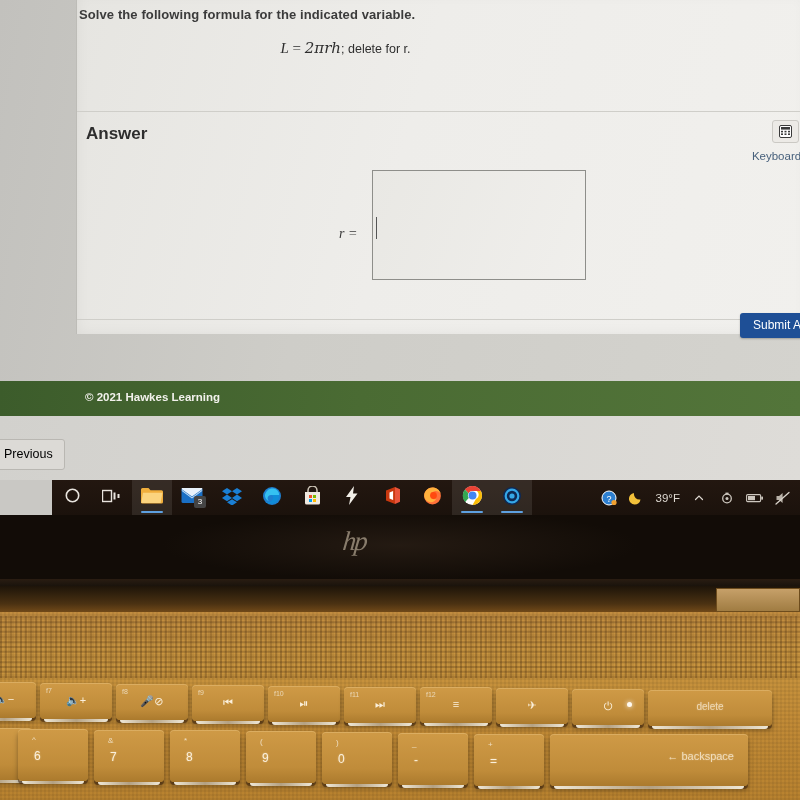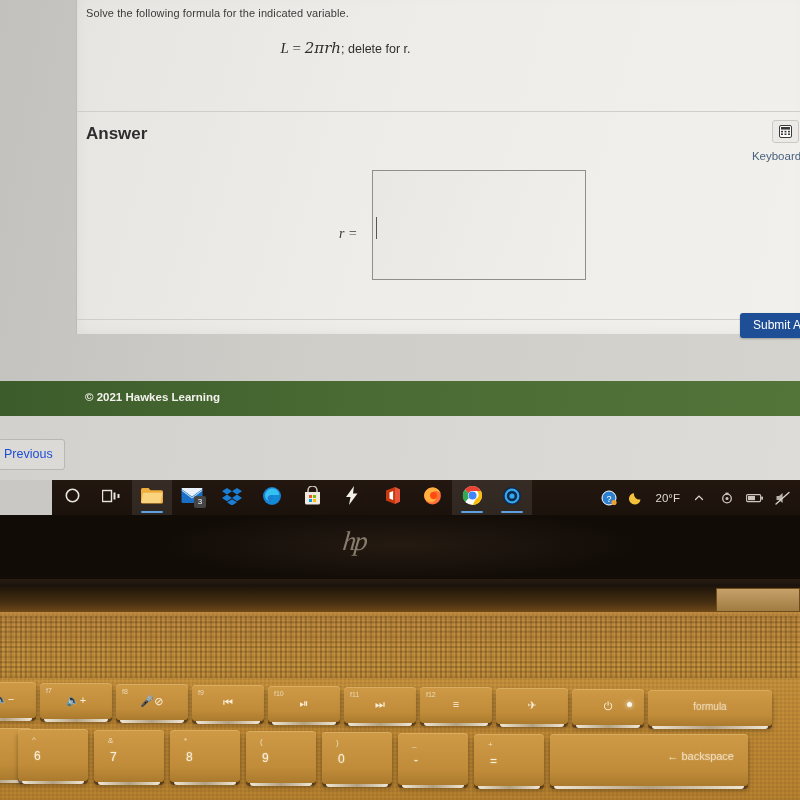--- a/index.html
+++ b/index.html
@@ -29,22 +29,22 @@
     position:absolute; left:76px; top:-6px; width:730px; height:340px;
     background:linear-gradient(105deg,#e6e5e1 0%,#eeedea 45%,#f1f0ed 100%);
     border-left:1px solid #bdbcb7;
     box-shadow:0 0 14px rgba(0,0,0,0.05) inset;
   }
   .question-row {
     position:absolute; left:0; top:0; width:100%; height:118px;
     border-bottom:1px solid #cfcec9;
   }
   .q-text {
-    position:absolute; left:9px; top:13px;
-    font-size:11px; color:#3b3b3b; letter-spacing:0.1px;
+    position:absolute; left:2px; top:13px;
+    font-size:13px; color:#3b3b3b; letter-spacing:0.1px;font-weight:bold;
   }
   .q-formula {
     position:absolute; left:0; right:192px; top:45px;
     text-align:center;
     font-family:"Liberation Serif", serif;
     font-size:15px; color:#2e2e2e;
   }
   .q-formula i { font-style:italic; }
   .q-formula .pi { font-family:"DejaVu Serif", serif; }
   .q-formula .rest { font-family:"Liberation Sans", sans-serif; font-size:12.5px; font-style:normal; }
@@ -112,21 +112,21 @@
     position:absolute; left:0; top:416px; width:800px; height:64px;
     background:linear-gradient(100deg,#d2d1cd,#dedcd8);
   }
   .prev-btn {
     position:absolute; left:-10px; top:23px;
     width:75px; height:31px;
     background:#dcdad6; border:1px solid #b9b7b2; border-radius:3px;
   }
   .prev-btn span {
     position:absolute; left:13px; top:7px;
-    font-size:12.5px; color:#1d4ed8;
+    font-size:12.5px; color:#000000;
   }
 
   
   .taskbar {
     position:absolute; left:52px; top:480px; width:748px; height:35px;
     background:linear-gradient(180deg,#231710,#1b120c);
     display:flex; align-items:center;
   }
   .tb-left { display:flex; align-items:center; }
   .tb-item {
@@ -398,21 +398,21 @@
             <circle cx="8" cy="8" r="7" fill="#2d7fd0" stroke="#fff" stroke-width="1"></circle>
             <text x="8" y="11.5" font-size="9" fill="#fff" text-anchor="middle" font-family="Liberation Sans, sans-serif">?</text>
             <circle cx="13" cy="12.5" r="2.6" fill="#f0a030"></circle>
           </svg>
         </div>
         <div class="tray-ic">
           <svg width="15" height="15" viewBox="0 0 15 15">
             <path d="M11.5 9.5A5.6 5.6 0 0 1 5 3a5.8 5.8 0 1 0 6.5 6.5z" fill="#f3c13a"></path>
           </svg>
         </div>
-        <div class="temp">20°F</div>
+        <div class="temp">39°F</div>
         <div class="tray-ic">
           <svg width="12" height="12" viewBox="0 0 12 12">
             <path d="M2.5 7.5L6 4l3.5 3.5" stroke="#ded9d2" stroke-width="1.2" fill="none" stroke-linecap="round"></path>
           </svg>
         </div>
         <div class="tray-ic">
           <svg width="14" height="14" viewBox="0 0 14 14">
             <circle cx="7" cy="7.5" r="4.3" fill="none" stroke="#cdc7bf" stroke-width="1.3"></circle>
             <circle cx="7" cy="7.5" r="1.5" fill="#cdc7bf"></circle>
             <rect x="5.5" y="1.6" width="3" height="1.8" fill="#cdc7bf"></rect>
@@ -483,21 +483,21 @@
         <div class="key" style="left: 496px; top: 10.3px; width: 72px; height: 36px;">
           <span class="ic" style="left:50%;top:11px;transform:translateX(-50%)">✈</span>
           <span class="glow"></span>
         </div>
         <div class="key" style="left: 572px; top: 11.2px; width: 72px; height: 36px;">
           <span class="ic" style="left:50%;top:11px;transform:translateX(-50%)">⏻</span>
           <span class="pwr-led" style="right:12px;top:13px"></span>
           <span class="glow"></span>
         </div>
         <div class="key" style="left: 648px; top: 12.1px; width: 124px; height: 36px;">
-          <span class="lbl" style="left:50%;top:11px;transform:translateX(-50%);font-size:10px;opacity:.75">formula</span>
+          <span class="lbl" style="left:50%;top:11px;transform:translateX(-50%);font-size:10px;opacity:.75">delete</span>
           <span class="glow"></span>
         </div>
       </div>
     <div id="num-row">
         <div class="key" style="left: -38px; top: 50px; width: 70px; height: 52px;">
           <span class="glow"></span>
         </div>
         <div class="key" style="left: 18px; top: 50.8px; width: 70px; height: 52px;">
           <span class="sup" style="left:14px;top:6px">^</span>
           <span class="lbl" style="left:16px;top:20px">6</span>

